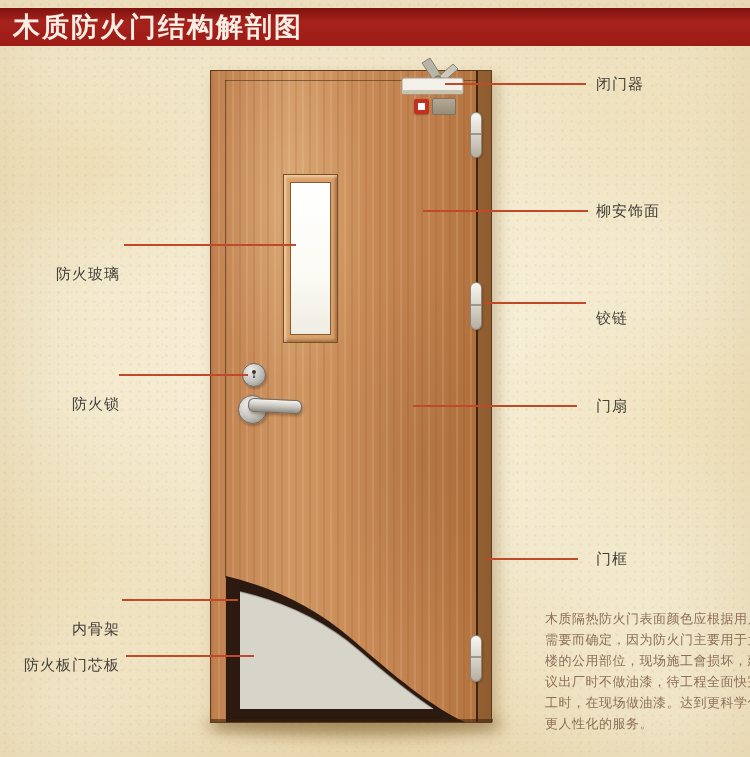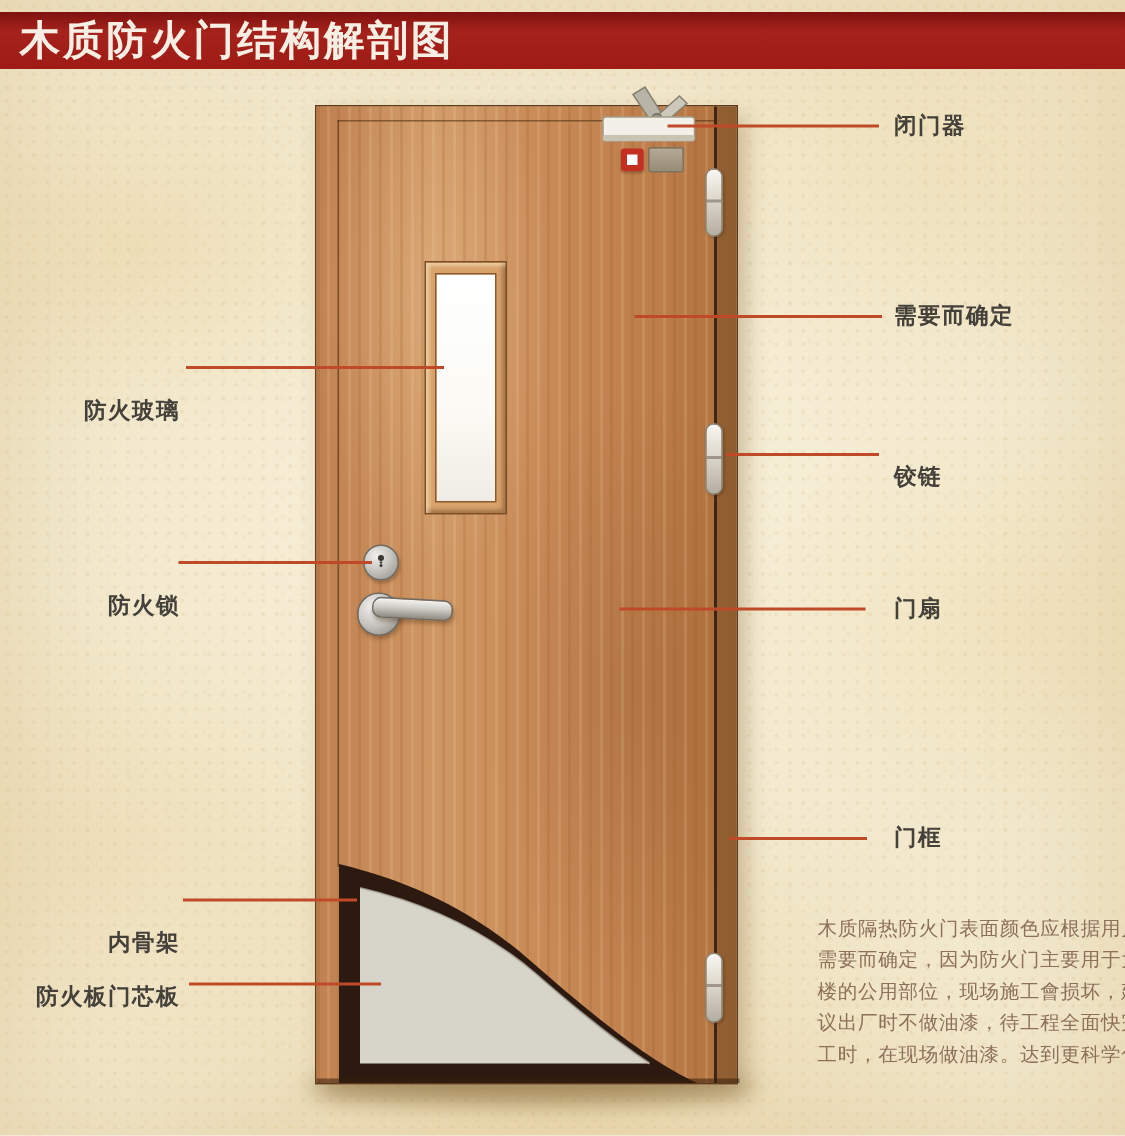--- a/index.html
+++ b/index.html
@@ -112,21 +112,21 @@
   }
   .hinge::after{content:"";position:absolute;left:0;right:0;top:45%;height:2px;background:rgba(110,100,85,0.55);}
   #hinge-1{top:112px;height:46px;}
   #hinge-2{top:282px;height:48px;}
   #hinge-3{top:635px;height:47px;}
 
   
   .cline{position:absolute;height:2px;background:#c04a28;}
   .lab{
     position:absolute;transform:translateY(-50%);white-space:nowrap;
-    color:#44403a;font-size:15px;font-weight:700;letter-spacing:1px;
+    color:#44403a;font-size:15px;font-weight:400;letter-spacing:1px;
   }
   .lab-left{right:630px;text-align:right;margin-top:29px;}
   .lab-right{left:596px;}
 
   #lab-l1{top:245px;} #ln-l1{left:124px;top:244px;width:172px;}
   #lab-l2{top:375px;} #ln-l2{left:119px;top:374px;width:129px;}
   #lab-l3{top:600px;} #ln-l3{left:122px;top:599px;width:116px;}
   #lab-l4{top:636px;} #ln-l4{left:126px;top:655px;width:128px;}
 
   #lab-r1{top:84px;}  #ln-r1{left:445px;top:83px;width:141px;}
@@ -199,26 +199,27 @@
   <div class="cline" id="ln-r2"></div>
   <div class="cline" id="ln-r3"></div>
   <div class="cline" id="ln-r4"></div>
   <div class="cline" id="ln-r5"></div>
 
   <div class="lab lab-left" id="lab-l1">防火玻璃</div>
   <div class="lab lab-left" id="lab-l2">防火锁</div>
   <div class="lab lab-left" id="lab-l3">内骨架</div>
   <div class="lab lab-left" id="lab-l4">防火板门芯板</div>
   <div class="lab lab-right" id="lab-r1">闭门器</div>
-  <div class="lab lab-right" id="lab-r2">需要而确定</div>
+  <div class="lab lab-right" id="lab-r2">柳安饰面</div>
   <div class="lab lab-right" id="lab-r3">铰链</div>
   <div class="lab lab-right" id="lab-r4">门扇</div>
   <div class="lab lab-right" id="lab-r5">门框</div>
 
   <div id="desc">
     <div>木质隔热防火门表面颜色应根据用户</div>
     <div>需要而确定，因为防火门主要用于大</div>
     <div>楼的公用部位，现场施工會损坏，建</div>
     <div>议出厂时不做油漆，待工程全面快完</div>
     <div>工时，在现场做油漆。达到更科学化</div>
+    <div>更人性化的服务。</div>
   </div>
 
 </div>
 
 </body></html>

